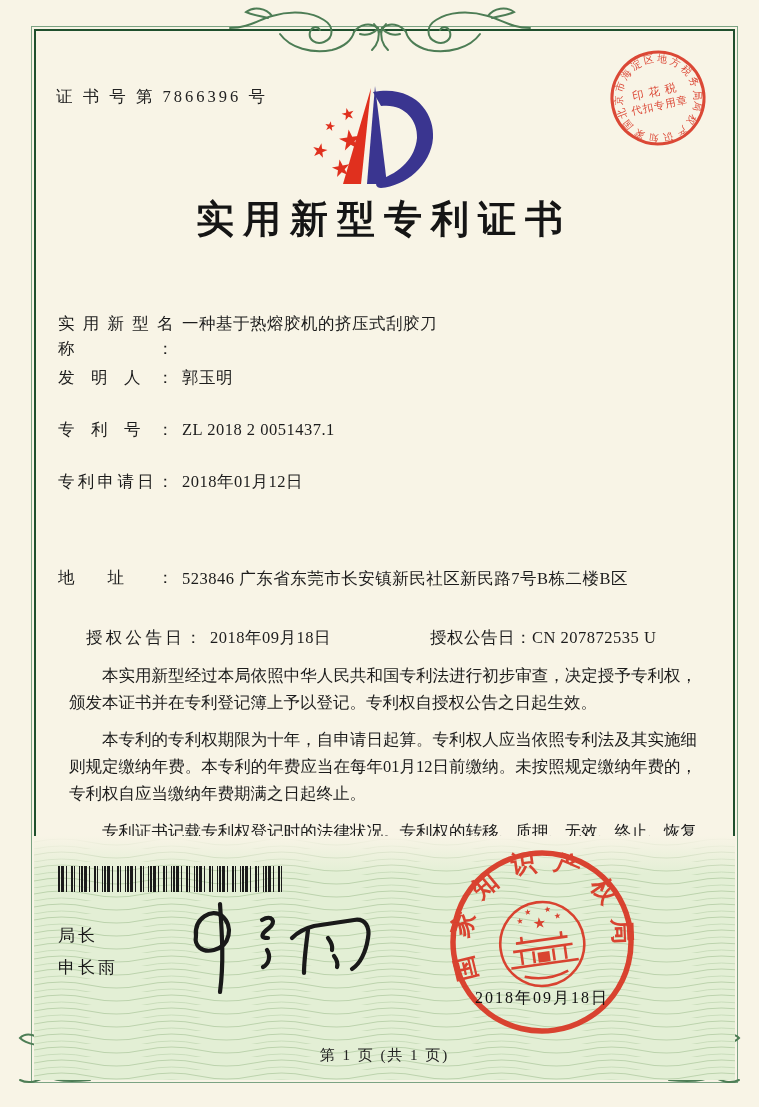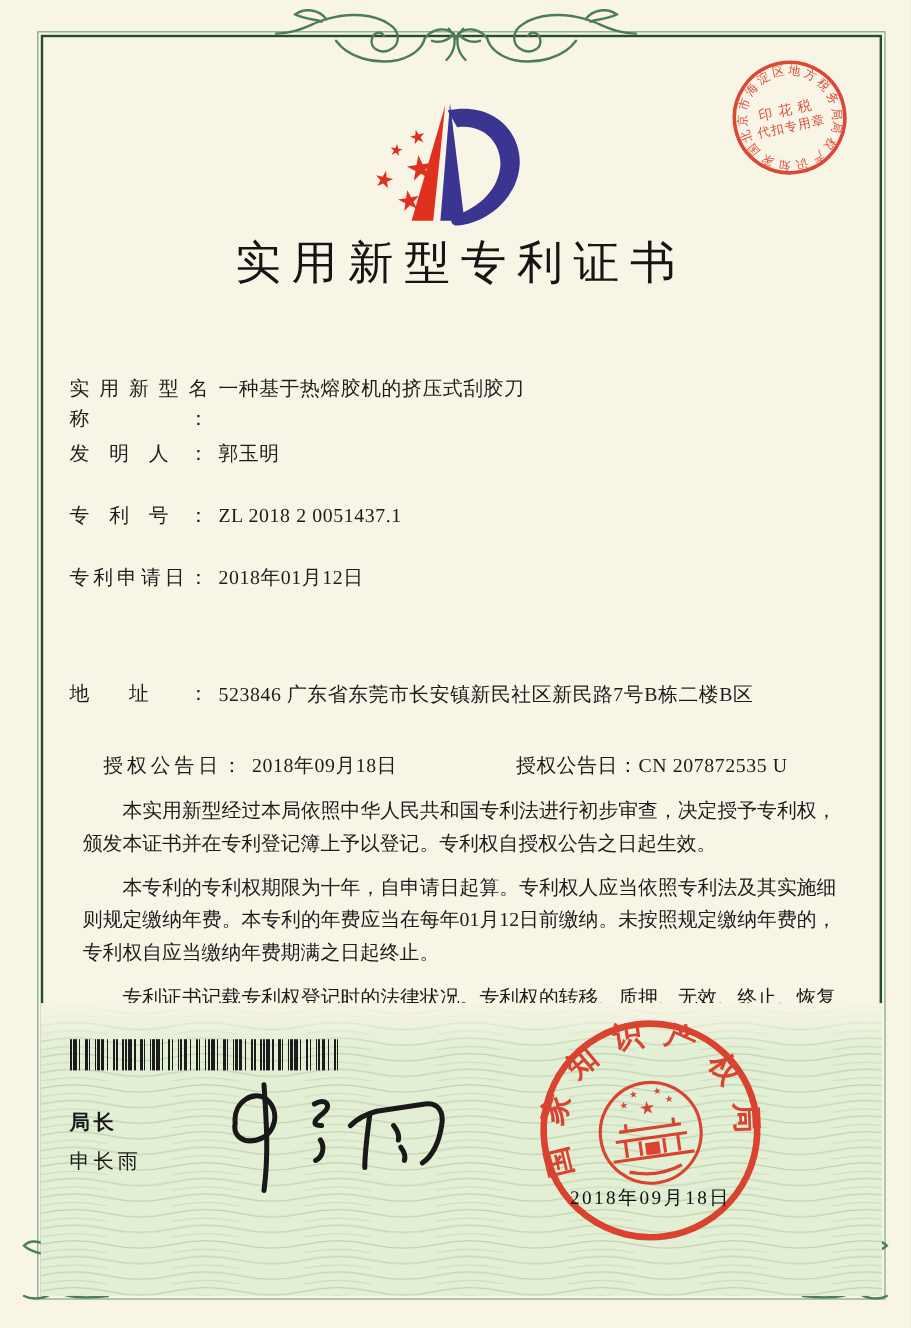--- a/index.html
+++ b/index.html
@@ -9,21 +9,21 @@
   .frame{position:absolute;left:31px;top:26px;right:21px;bottom:24px;border:1px solid #7ba383;pointer-events:none;}
   .frame::after{content:"";position:absolute;inset:2px;border:2px solid #1f4f2d;}
   .top-ornament{position:absolute;left:228px;top:4px;width:304px;height:64px;}
   .corner-orn{position:absolute;width:76px;height:58px;top:1028px;}
   .corner-orn.left{left:16px;}
   .corner-orn.right{left:667px;transform:scaleX(-1);}
   .cert-no{position:absolute;left:56px;top:86px;font-size:16.5px;letter-spacing:3px;color:#222;}
   .logo{position:absolute;left:293px;top:58px;width:172px;height:140px;}
   .tax-stamp{position:absolute;left:602px;top:42px;width:112px;height:112px;transform:rotate(-12deg);opacity:.92;}
   .title{position:absolute;left:0;right:0;top:194px;margin:0;text-align:center;
-         font-size:38px;font-weight:normal;letter-spacing:9px;text-indent:9px;color:#151515;}
+         font-size:38px;font-weight:bold;letter-spacing:9px;text-indent:9px;color:#151515;}
   
   .frow{position:absolute;left:58px;width:650px;font-size:16.5px;line-height:1.5;letter-spacing:.5px;}
   .flabel{display:inline-block;width:116px;text-align:justify;text-align-last:justify;vertical-align:top;}
   .fvalue{display:inline-block;margin-left:8px;vertical-align:top;}
   .fvalue.wrap{width:512px;line-height:1.6;}
   .row-name{top:312px;} .row-inventor{top:366px;} .row-patentno{top:418px;}
   .row-filing{top:470px;} .row-patentee{top:522px;} .row-address{top:566px;}
   .row-grant{top:626px;}
   .grant-right{position:absolute;left:372px;top:0;white-space:nowrap;}
   .grant-left{position:absolute;left:0;top:0;white-space:nowrap;margin-left:28px;}
@@ -34,21 +34,21 @@
   .band{position:absolute;left:34px;top:836px;width:701px;height:244px;background:#e3efd5;}
   .band .waves{position:absolute;inset:0;z-index:0;}
   .band .fade{position:absolute;left:0;top:0;right:0;height:38px;z-index:1;
               background:linear-gradient(180deg,#f8f4e6 0%,rgba(248,244,230,0) 100%);}
   .band > .content{position:absolute;inset:0;z-index:2;}
   .barcode{position:absolute;left:24px;top:30px;width:224px;height:26px;
     background:repeating-linear-gradient(90deg,#1b1b1b 0 2px,transparent 2px 3px,#1b1b1b 3px 6px,
       transparent 6px 8px,#1b1b1b 8px 9px,transparent 9px 13px,#1b1b1b 13px 15px,transparent 15px 16px,
       #1b1b1b 16px 17px,transparent 17px 21px,#1b1b1b 21px 22px,transparent 22px 23px);}
   .director-title{position:absolute;left:24px;top:88px;font-size:17px;letter-spacing:3px;
-      font-family:"Liberation Sans","DejaVu Sans",sans-serif;color:#1a1a1a;font-weight:bold;}
+      font-family:"Liberation Sans","DejaVu Sans",sans-serif;color:#1a1a1a;}
   .director-name{position:absolute;left:24px;top:120px;font-size:17px;letter-spacing:3px;
       font-family:"Liberation Sans","DejaVu Sans",sans-serif;color:#1a1a1a;}
   .signature{position:absolute;left:122px;top:40px;width:260px;height:130px;}
   .seal{position:absolute;left:410px;top:8px;width:196px;height:196px;transform:rotate(-8deg);opacity:.95;}
   .seal-date{position:absolute;left:410px;top:152px;width:196px;text-align:center;
       font-size:16px;letter-spacing:2px;color:#111;}
   .page-footer{position:absolute;left:0;right:0;top:210px;text-align:center;font-size:15px;letter-spacing:2px;color:#222;}
   .green-stroke{stroke:#4d7d55;fill:none;stroke-width:2;stroke-linecap:round;}
 </style>
 </head>
@@ -80,20 +80,21 @@
   </svg>
   <svg class="corner-orn right" viewBox="0 0 76 58">
     <g class="green-stroke">
       <path d="M74,52 C56,54 40,54 30,48 C18,41 16,26 26,18 C34,12 46,14 48,24 C50,32 42,38 36,34 C32,31 33,25 38,25"></path>
       <path d="M28,16 C22,6 10,4 4,10 C10,16 18,16 24,18"></path>
       <path d="M30,48 C22,54 12,56 4,52"></path>
       <path d="M48,24 C54,18 64,18 70,24"></path>
     </g>
   </svg>
 
+  <div class="cert-no">证 书 号 第 7866396 号</div>
 
   <svg class="logo" viewBox="0 0 172 140">
     <path d="M80,34 C122,26 142,56 140,80 C138,108 112,128 88,130 C83,130 81,125 86,122 C108,114 122,100 124,80 C125,61 110,45 88,48 Z" fill="#3a3590"></path>
     <polygon points="82,28 74,126 94,126" fill="#3a3590"></polygon>
     <polygon points="78,30 50,126 68,126" fill="#e0301e"></polygon>
     <g fill="#e0301e" font-family="'DejaVu Sans',sans-serif" text-anchor="middle">
       <text transform="translate(55,56) rotate(-14)" font-size="16" dominant-baseline="central">★</text>
       <text transform="translate(37,68) rotate(10)" font-size="13" dominant-baseline="central">★</text>
       <text transform="translate(57,82) rotate(-8)" font-size="28" dominant-baseline="central">★</text>
       <text transform="translate(27,92) rotate(12)" font-size="19" dominant-baseline="central">★</text>
@@ -199,16 +200,17 @@
         <g fill="#d93a28" font-family="'DejaVu Sans',sans-serif" text-anchor="middle">
           <text x="98" y="84" font-size="15">★</text>
           <text x="79" y="77" font-size="8">★</text>
           <text x="88" y="69" font-size="8">★</text>
           <text x="108" y="69" font-size="8">★</text>
           <text x="117" y="77" font-size="8">★</text>
         </g>
       </svg>
       <div class="seal-date">2018年09月18日</div>
 
+      <div class="page-footer">第 1 页 (共 1 页)</div>
     </div>
   </div>
 
 </div>
 
 </body></html>

